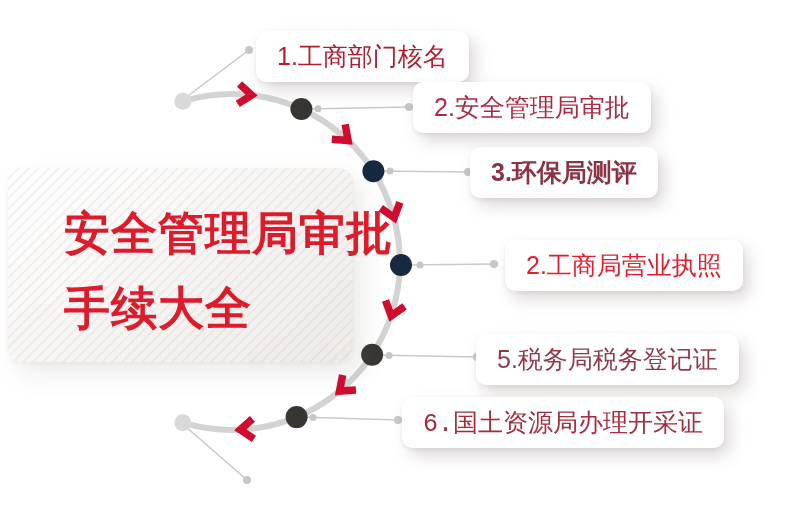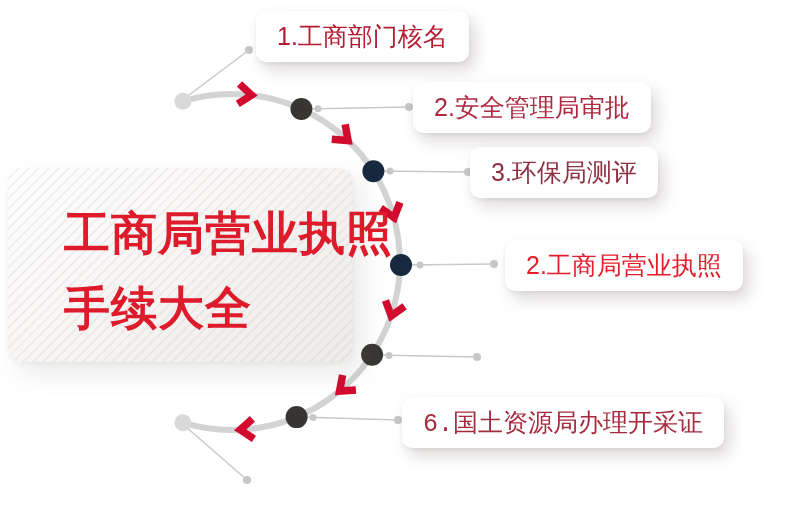--- a/index.html
+++ b/index.html
@@ -19,23 +19,23 @@
   .title-line{
     display:block;font-size:46px;font-weight:900;letter-spacing:1px;line-height:75px;
     white-space:nowrap;
   }
   .step-label{
     position:absolute;background:#ffffff;border-radius:10px;
     padding:9px 21px;font-size:25px;font-weight:400;white-space:nowrap;
     box-shadow: 0 2px 4px rgba(0,0,0,0.06), 6px 8px 16px rgba(135,122,120,0.28);
   }
   
-  .pos-1{left:256px;top:11px;}
+  .pos-1{left:256px;top:31px;}
   .pos-2{left:413px;top:82px;}
-  .pos-3{left:470px;top:147px;}
+  .pos-3{left:470px;top:147px;font-weight:bold;}
   .pos-4{left:505px;top:240px;}
   .pos-5{left:476px;top:334px;}
   .pos-6{left:402px;top:397px;font-family:Liberation Mono, monospace;}
   .pos-7{left:253px;top:458px;}
 </style>
 </head>
 <body>
 
 <div class="stage">
 
@@ -82,23 +82,24 @@
       <circle cx="301.4" cy="109" r="11" fill="#383633"></circle>
       <circle cx="373.4" cy="171.2" r="11" fill="#16293e"></circle>
       <circle cx="401" cy="265" r="11" fill="#16293e"></circle>
       <circle cx="372.1" cy="354.7" r="11" fill="#383633"></circle>
       <circle cx="296.6" cy="417.1" r="11" fill="#383633"></circle>
       <circle cx="182.9" cy="422.7" r="8.5" fill="#d9d9d9"></circle>
     </g>
   </svg>
 
   <div class="title-card">
-    <span class="title-line" style="color: rgb(221, 27, 43);">工商局营业执照</span>
+    <span class="title-line" style="color: rgb(221, 27, 43);">安全管理局审批</span>
     <span class="title-line" style="color: rgb(221, 27, 43);">手续大全</span>
   </div>
 
   <div class="step-label pos-1" style="color: rgb(179, 28, 48);">1.工商部门核名</div>
   <div class="step-label pos-2" style="color: rgb(173, 42, 65);">2.安全管理局审批</div>
   <div class="step-label pos-3" style="color: rgb(141, 49, 67);">3.环保局测评</div>
   <div class="step-label pos-4" style="color: rgb(229, 30, 45);">2.工商局营业执照</div>
+  <div class="step-label pos-5" style="color: rgb(143, 58, 73);">5.税务局税务登记证</div>
   <div class="step-label pos-6" style="color: rgb(165, 43, 62);">6.国土资源局办理开采证</div>
 
 </div>
 
 </body></html>

